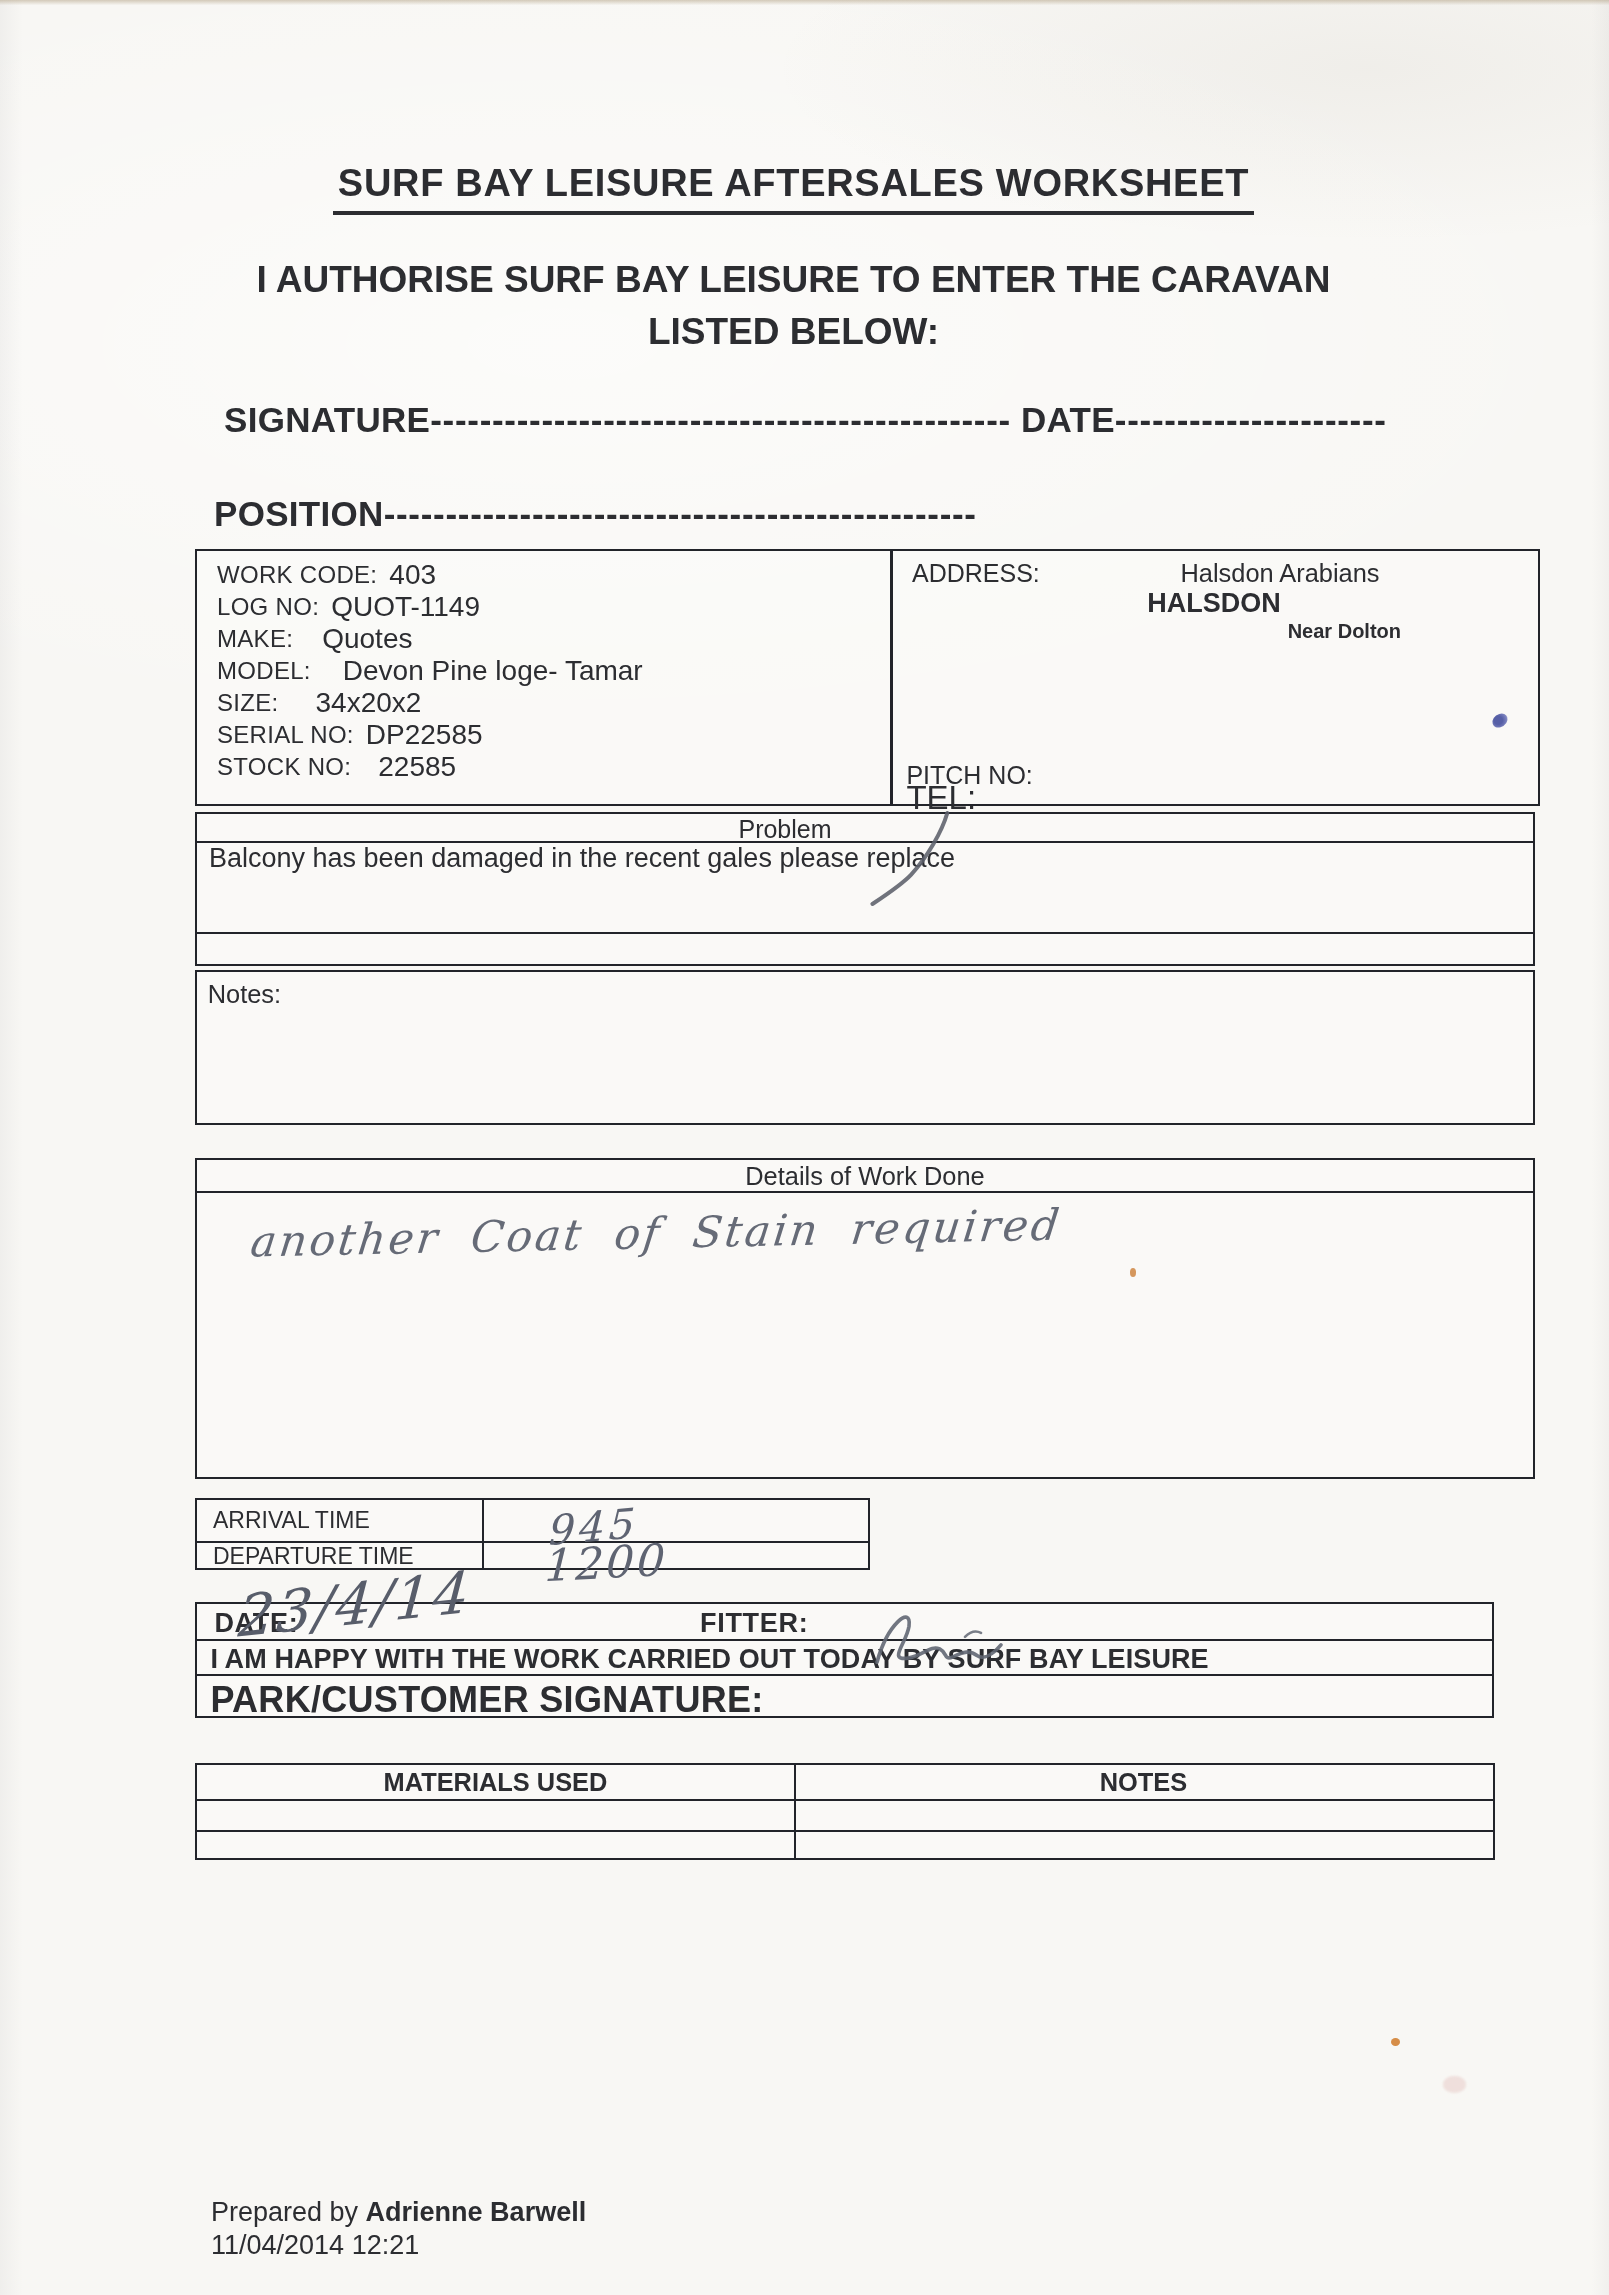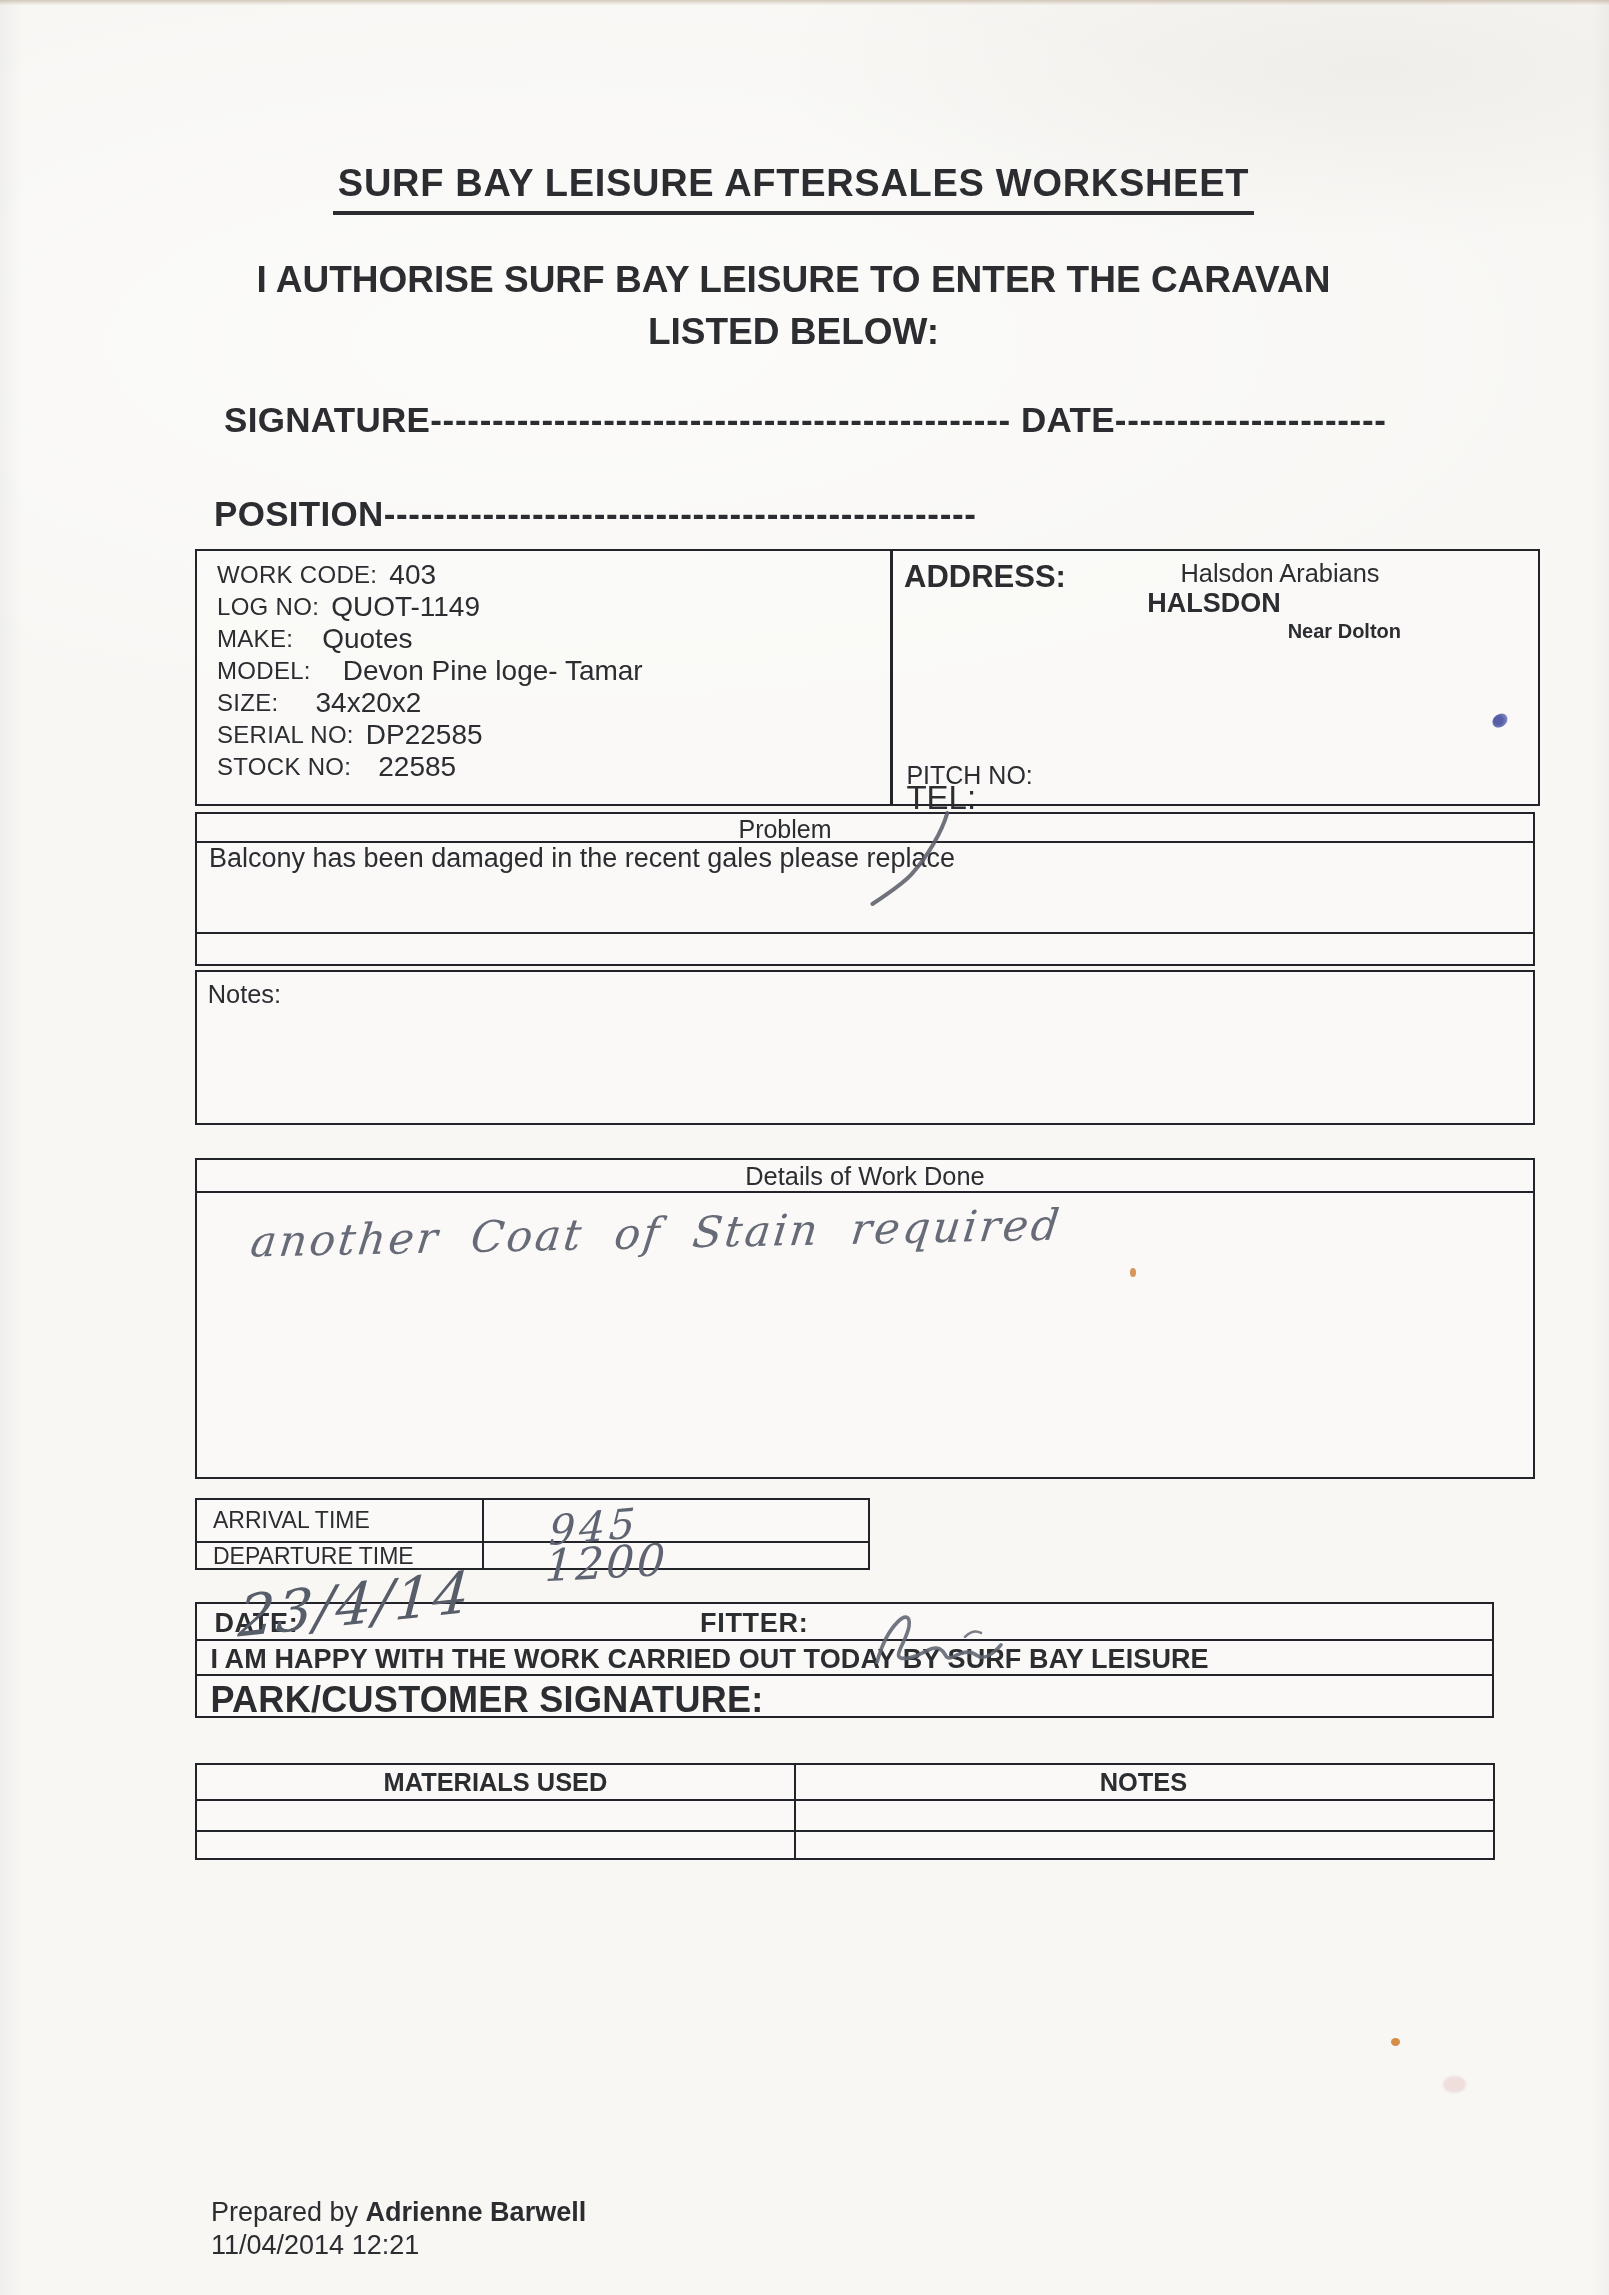--- a/index.html
+++ b/index.html
@@ -28,21 +28,21 @@
   .sigrow{left:224px;top:400px;font-size:35px;font-weight:bold;letter-spacing:0.3px;}
   .posrow{left:214px;top:494px;font-size:35px;font-weight:bold;letter-spacing:0.3px;}
   .dashes{letter-spacing:0.7px;}
 
   .unit-box{left:195px;top:549px;width:693px;height:253px;}
   .unit-inner{padding:8px 0 0 20px;}
   .unit-row{height:32px;display:flex;align-items:center;text-align:center;}
   .flabel{font-size:24px;letter-spacing:0.3px;}
   .fvalue{font-size:28px;margin-left:12px;}
   .addr-box{left:891px;top:549px;width:645px;height:253px;border-left-width:2.7px;}
-  .addr-label{left:11px;top:8px;font-size:31px;font-weight:bold;}
+  .addr-label{left:19px;top:8px;font-size:25px;}
   .addr-l1{left:200px;top:8px;width:374px;text-align:center;font-size:25.4px;}
   .addr-l2{left:134px;top:37px;width:374px;text-align:center;font-size:27px;font-weight:bold;}
   .addr-l3{left:134px;top:69px;width:374px;text-align:right;font-size:20px;font-weight:bold;}
   .pitch{left:13.4px;top:210px;font-size:25px;}
   .tel{left:13.4px;top:228px;font-size:33px;}
 
   .problem-box{left:195px;top:812px;width:1336px;height:150px;}
   .problem-head{left:0;right:160px;top:1.3px;text-align:center;font-size:25px;}
   .problem-text{left:12px;top:29px;font-size:27px;}
   .notes-box{left:195px;top:970px;width:1336px;height:151px;}

